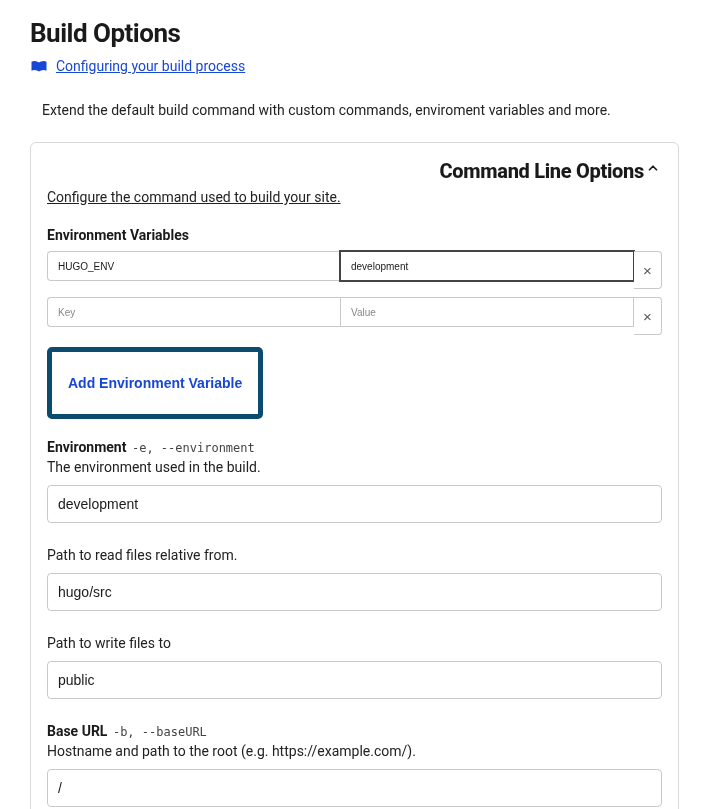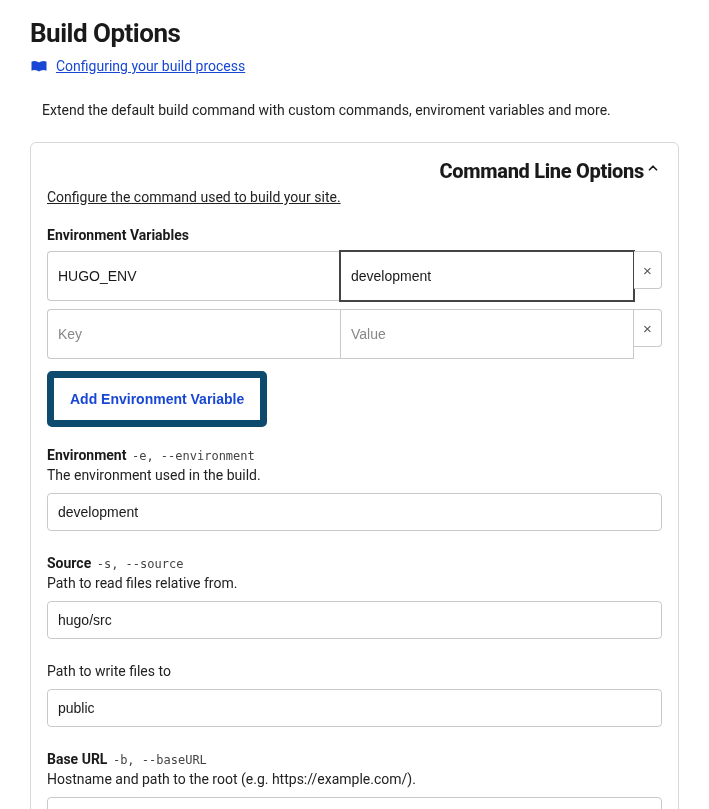--- a/index.html
+++ b/index.html
@@ -74,23 +74,23 @@
     font-weight: 700;
     font-size: 14px;
     margin-bottom: 8px;
   }
 
   .env-row {
     display: flex;
     margin-bottom: 8px;
   }
   .env-row input {
-    height: 50px;
+    height: 30px;
     padding: 0 10px;
-    font-size: 14px;
+    font-size: 10px;
     border: 1px solid #c9c9c9;
     border-radius: 4px;
     background: #fff;
     color: #1a1a1a;
   }
   .env-key {
     flex: 1;
     border-top-right-radius: 0 !important;
     border-bottom-right-radius: 0 !important;
     border-right: none !important;
@@ -116,26 +116,26 @@
     align-items: center;
     justify-content: center;
     color: #555;
     font-size: 15px;
   }
   input::placeholder { color: #888; }
 
   .add-btn {
     margin-top: 4px;
     margin-bottom: 20px;
-    padding: 13px 16px;
+    padding: 23px 16px;
     font-size: 14px;
     font-weight: 600;
     color: #1747d4;
     background: #fff;
-    border: 7px solid #0c4a6e;
+    border: 5px solid #0c4a6e;
     border-radius: 5px;
     cursor: pointer;
   }
 
   .field-block {
     margin-bottom: 24px;
   }
   .field-label-row {
     font-size: 14px;
     font-weight: 700;
@@ -212,18 +212,18 @@
         <button class="env-remove">
           <span>×</span>
         </button>
       </div>
     </div>
 
   <button class="add-btn">Add Environment Variable</button>
 
   <div id="fields">
       <div class="field-block"><div class="field-label-row"><span>Environment </span><span class="flag">-e, --environment</span></div><div class="field-help">The environment used in the build.</div><input class="full-input" value="development" style=""></div>
-      <div class="field-block"><div class="field-label-row"><span>Source </span><span class="flag">-s, --source</span></div><div class="field-help">Path to read files relative from.</div><input class="full-input" value="hugo/src" style=""></div>
+      <div class="field-block"><div class="field-help">Path to read files relative from.</div><input class="full-input" value="hugo/src" style=""></div>
       <div class="field-block"><div class="field-help">Path to write files to</div><input class="full-input" value="public" style=""></div>
       <div class="field-block"><div class="field-label-row"><span>Base URL </span><span class="flag">-b, --baseURL</span></div><div class="field-help">Hostname and path to the root (e.g. https://example.com/).</div><input class="full-input" value="/" style=""></div>
     </div>
 
 </div>
 
 </body></html>

